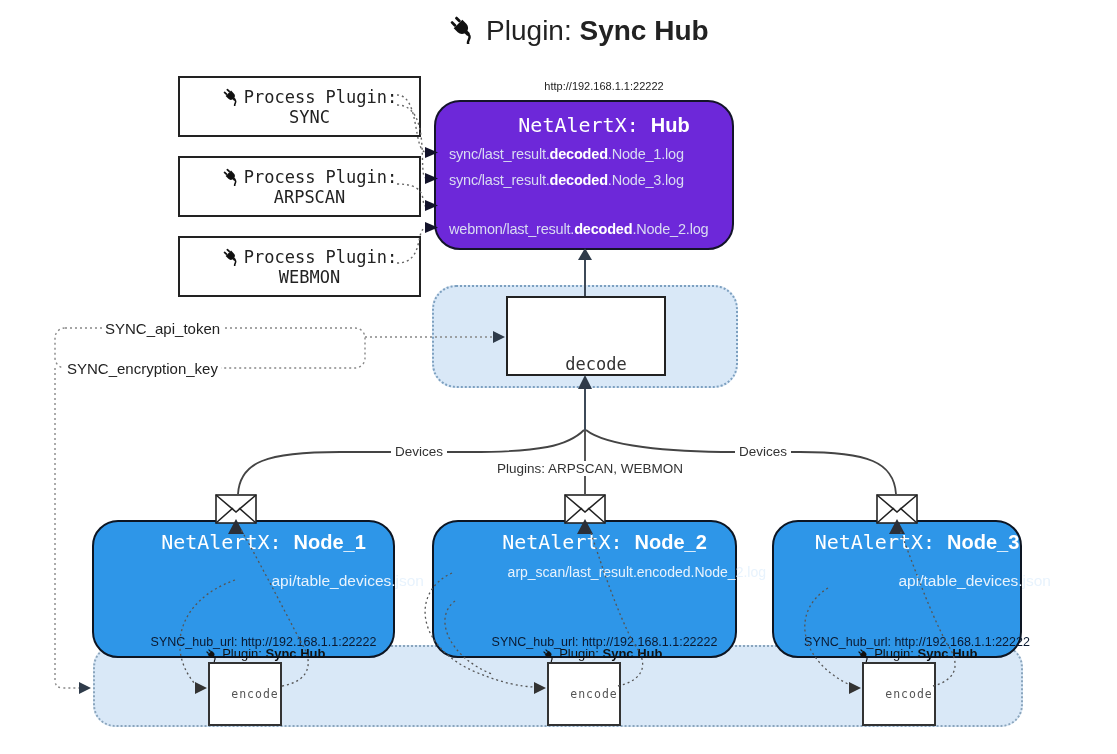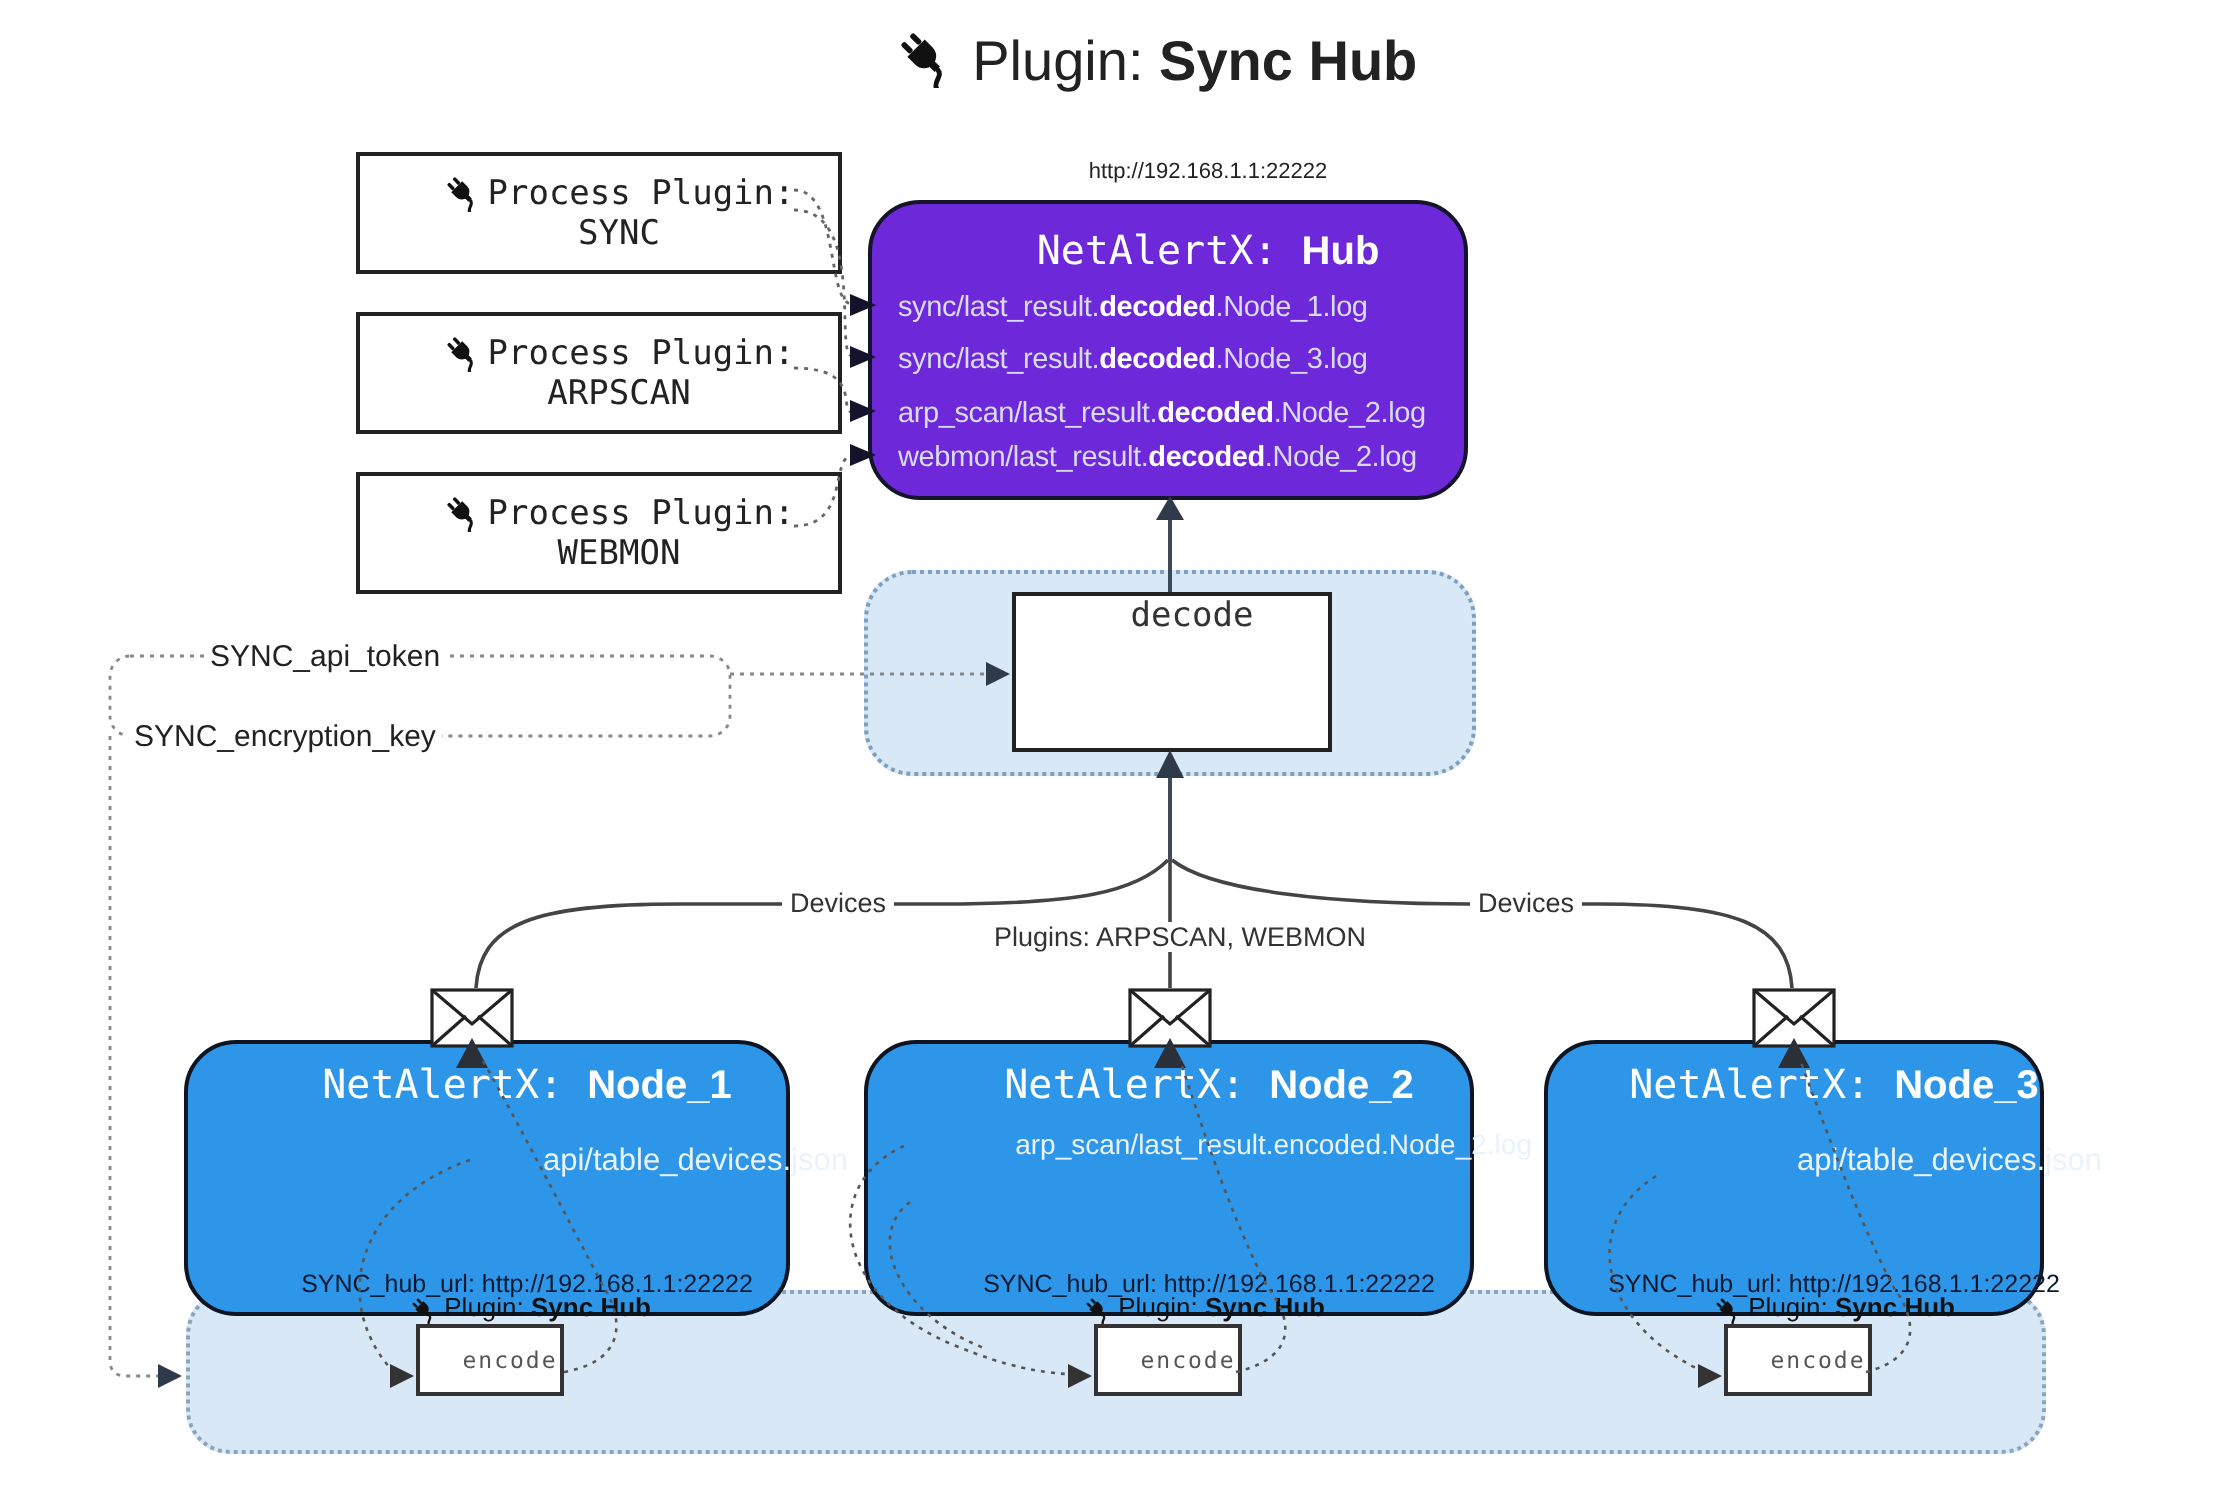--- a/index.html
+++ b/index.html
@@ -26,40 +26,40 @@
        border-radius:26px;z-index:2;color:#fff;box-sizing:border-box;}
   .hub-title{position:absolute;top:11px;width:100%;text-align:center;font-size:20px;}
   .hub-title .bold{font-family:"Liberation Sans","DejaVu Sans",sans-serif;font-weight:bold;}
   .hub-log{position:absolute;left:13px;font-size:14.5px;color:#d9dbf2;white-space:nowrap;letter-spacing:-0.2px;}
   .hub-log b{color:#fff;}
 
   
   .panel{background:#d9e8f7;border:2px dotted #7da0c0;box-sizing:border-box;z-index:1;}
   .decode-panel{left:432px;top:285px;width:306px;height:103px;border-radius:24px;}
   .decode-box{left:506px;top:296px;width:160px;height:80px;background:#fff;border:2px solid #222;
-              z-index:2;display:flex;align-items:flex-start;justify-content:center;font-size:17px;color:#333;box-sizing:border-box;}
+              z-index:2;display:flex;align-items:flex-end;justify-content:center;font-size:17px;color:#333;box-sizing:border-box;}
 
   
   .secret{background:#fff;padding:0 3px;font-size:15px;color:#222;z-index:6;white-space:nowrap;}
 
   
   .edge-label{background:#fff;padding:0 4px;font-size:13.5px;color:#333;z-index:6;white-space:nowrap;}
 
   
   .node{top:520px;height:138px;background:#2e96e8;border:2px solid #0d1522;border-radius:26px;
         z-index:2;color:#fff;box-sizing:border-box;}
   .node-title{position:absolute;top:8px;width:100%;text-align:center;font-size:20px;white-space:nowrap;}
   .node-title .bold{font-family:"Liberation Sans","DejaVu Sans",sans-serif;font-weight:bold;}
   .node-line{position:absolute;width:100%;text-align:right;font-size:15.5px;color:#e8f3fd;white-space:nowrap;margin-left:11px;}
   .node-line.small{font-size:14px;}
   .node-huburl{position:absolute;bottom:7px;width:100%;text-align:center;font-size:12.5px;color:#0a1930;}
 
   
   .bottom-panel{left:93px;top:645px;width:930px;height:82px;border-radius:22px;border-color:#8aa5bd;}
-  .encode-box{top:662px;width:74px;height:36px;background:#fff;border:2px solid #333;z-index:2;
+  .encode-box{top:662px;width:74px;height:64px;background:#fff;border:2px solid #333;z-index:2;
               display:flex;align-items:center;justify-content:center;font-size:11.5px;color:#555;
               letter-spacing:1px;box-sizing:border-box;}
   .encode-label{top:646px;width:140px;text-align:center;font-size:13px;color:#111;z-index:3;white-space:nowrap;}
   .encode-label .bold{font-weight:bold;}
 </style>
 </head>
 <body>
 
 <div class="canvas">
 
@@ -114,21 +114,20 @@
   </div>
 
   <div class="abs hub-url">http://192.168.1.1:22222</div>
   <div class="abs hub">
     <div class="hub-title mono">
       <span>NetAlertX:</span>
       <span class="bold">Hub</span>
     </div>
     <div class="hub-log" style="top:44px"><span>sync/last_result.</span><b>decoded</b><span>.Node_1.log</span></div>
     <div class="hub-log" style="top:70px"><span>sync/last_result.</span><b>decoded</b><span>.Node_3.log</span></div>
-    <div class="hub-log" style="top:97px"><span>arp_scan/last_result.</span><b>decoded</b><span>.Node_2.log</span></div>
     <div class="hub-log" style="top:119px"><span>webmon/last_result.</span><b>decoded</b><span>.Node_2.log</span></div>
   </div>
 
   <div class="abs panel decode-panel"></div>
   <div class="abs decode-box mono">
     <span>decode</span>
   </div>
 
   <div class="abs secret" style="left:102px;top:320px">SYNC_api_token</div>
   <div class="abs secret" style="left:64px;top:360px">SYNC_encryption_key</div>

